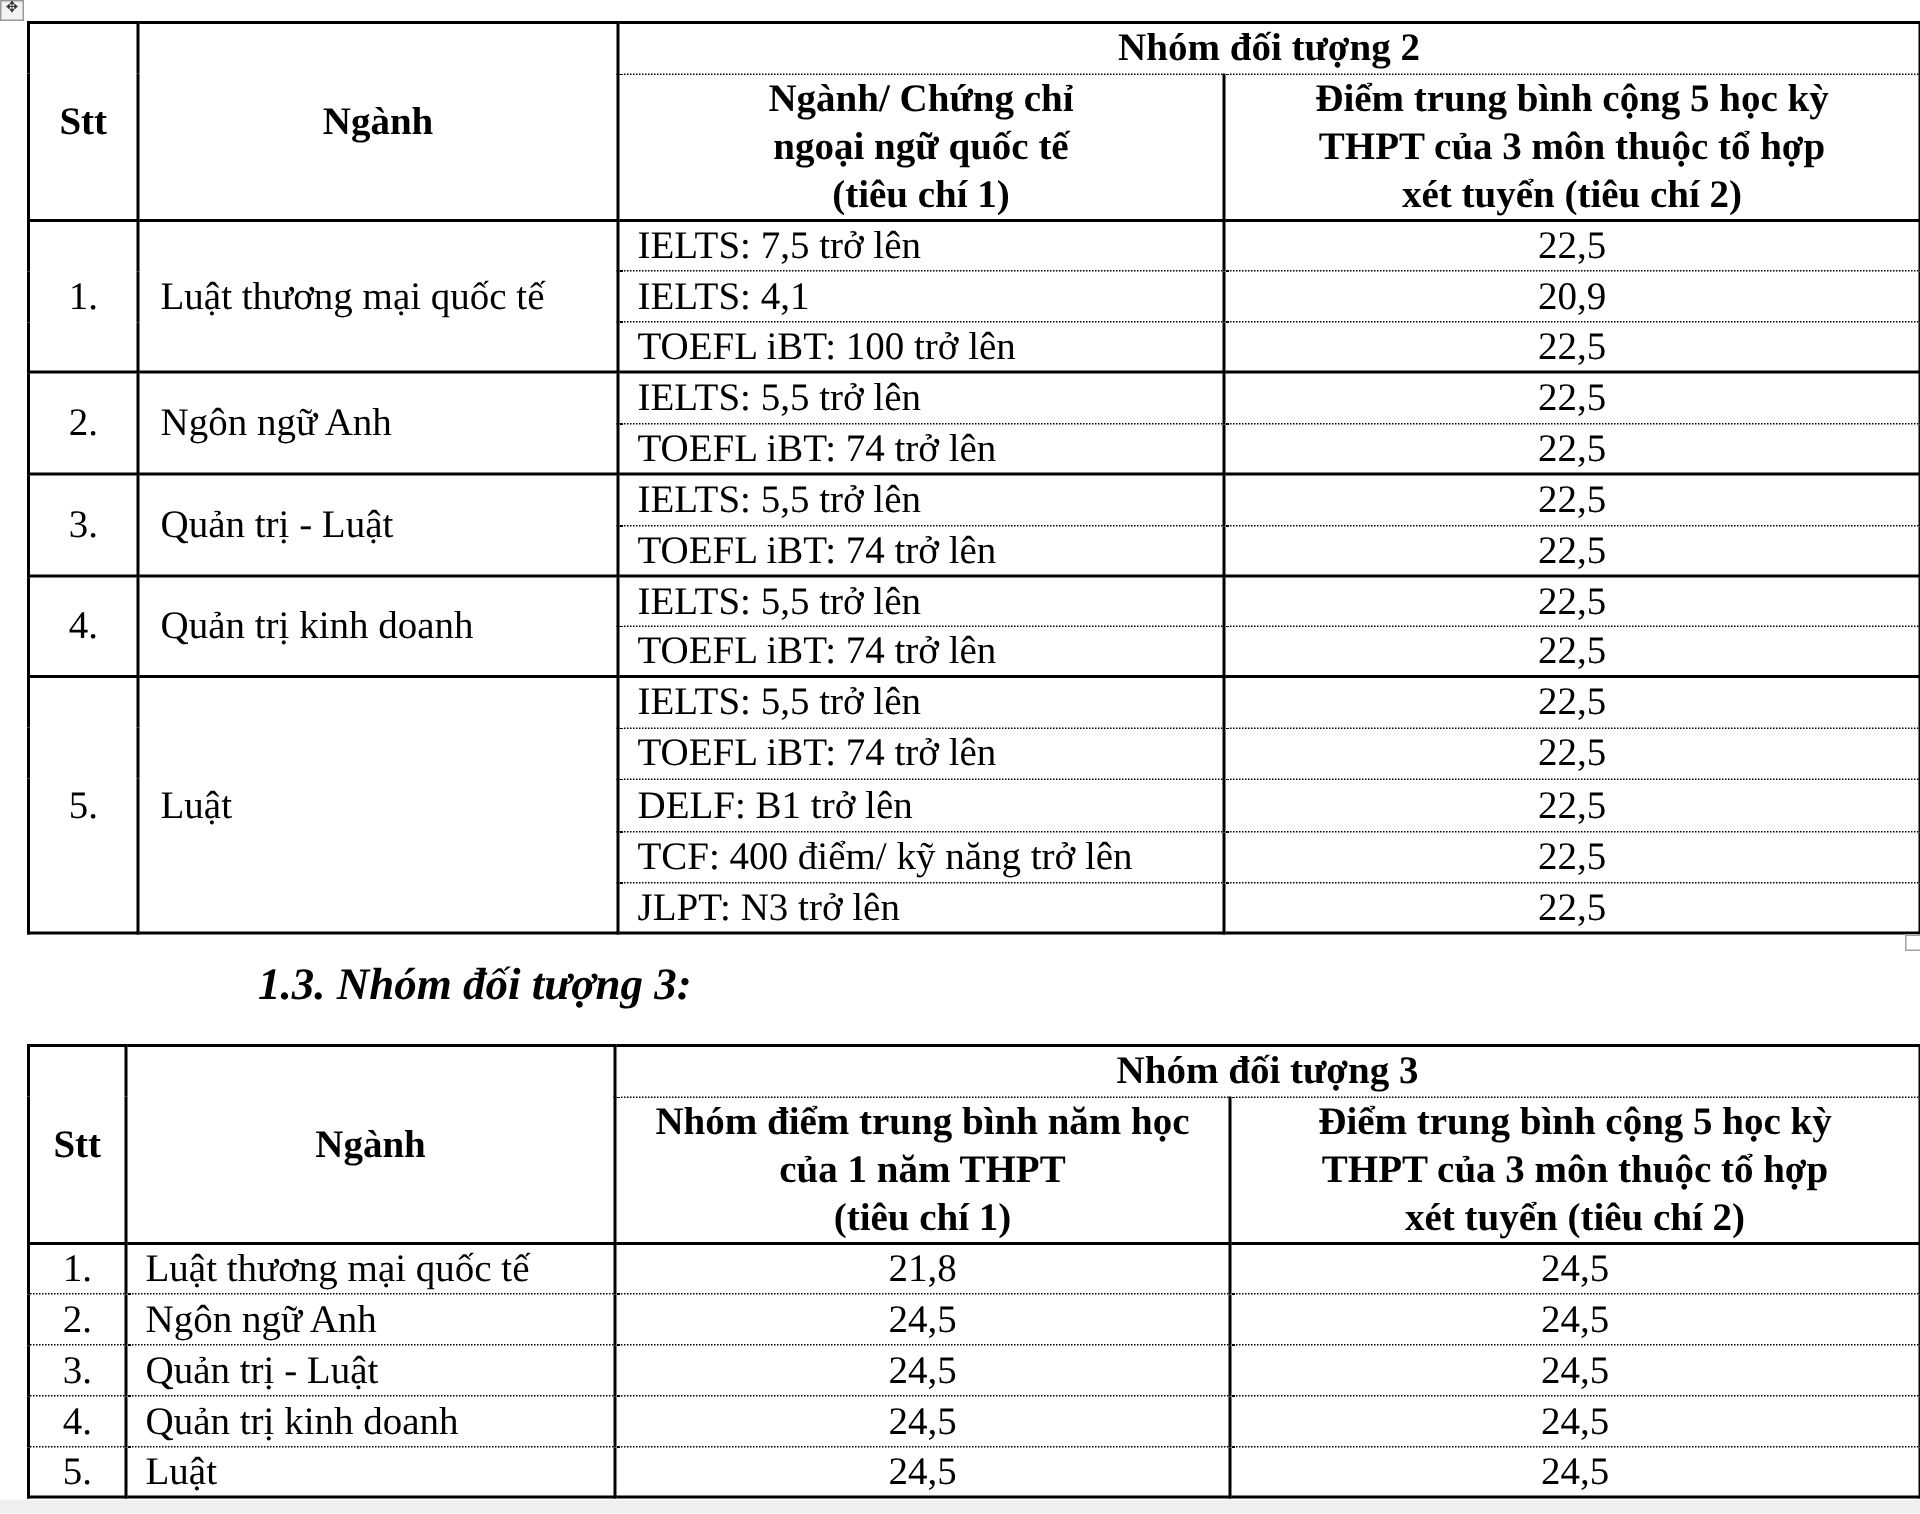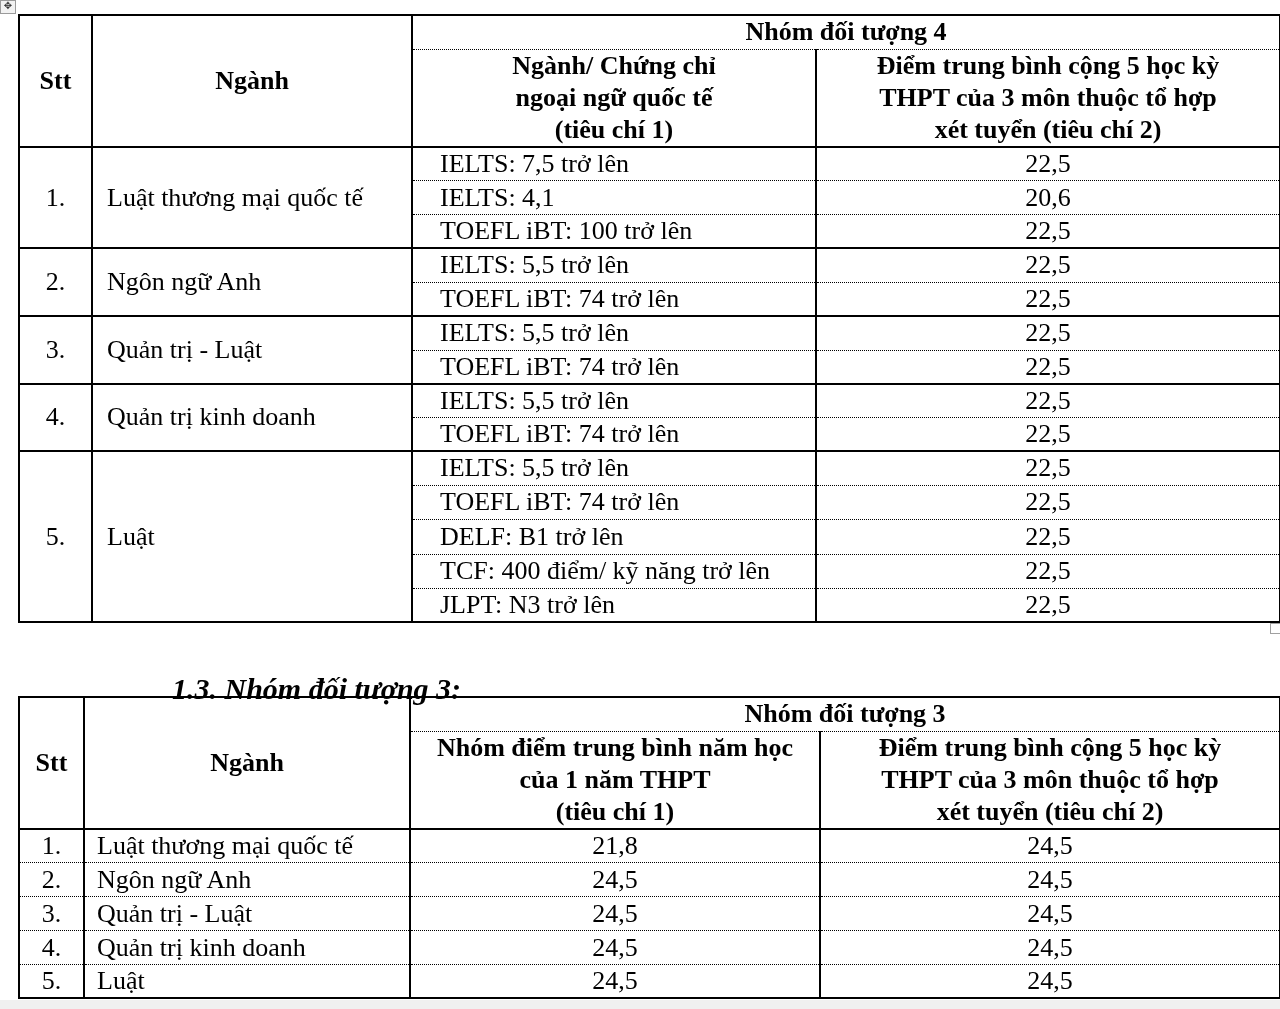--- a/index.html
+++ b/index.html
@@ -7,47 +7,47 @@
          font-family:"Liberation Serif", "DejaVu Serif", serif; color:#000; }
   .move-handle { position:absolute; left:0; top:0; width:14px; height:12px; border:1px solid #9a9a9a;
                  background:#f2f2f2; font-size:10px; line-height:10px; text-align:center; color:#333;
                  font-family:"DejaVu Sans", sans-serif; }
   .resize-handle { position:absolute; width:9px; height:9px; border:1px solid #a0a0a0; background:#fff; }
   table { border-collapse:collapse; position:absolute; table-layout:fixed; }
   td, th { border:2px solid #000; padding:0; }
   th { font-weight:bold; font-size:26px; text-align:center; vertical-align:middle; line-height:32px; }
   td { font-size:26px; line-height:32px; }
   .c { text-align:center; }
-  .sub { padding-left:27px; }
+  .sub { padding-left:12px; }
   .dotted-b { border-bottom:1px dotted #000 !important; }
   .dotted-t { border-top:1px dotted #000 !important; }
   #t1 { left:18px; top:14px; width:1261px; }
   #t2 { left:18px; top:696px; width:1261px; }
-  .heading { position:absolute; left:172px; top:672px; font-size:30px; font-weight:bold; font-style:italic; }
+  .heading { position:absolute; left:172px; top:640px; font-size:30px; font-weight:bold; font-style:italic; }
   .stt { text-align:center; }
   .name { padding-left:14px;font-family:Liberation Serif, serif; }
   .bottom-bar { position:absolute; left:0; top:1000px; width:1280px; height:9px; background:#f0f0f0; }
 </style>
 </head>
 <body>
 
 <div class="move-handle">✥</div>
 
 <table id="t1">
   <colgroup>
     <col style="width:73px">
       <col style="width:320px">
       <col style="width:404px">
       <col style="width:464px">
   </colgroup>
   <tbody>
       <tr style="height:34px">
     <th rowspan="2">Stt</th>
     <th rowspan="2">Ngành</th>
-    <th colspan="2" class="dotted-b">Nhóm đối tượng 4</th>
+    <th colspan="2" class="dotted-b">Nhóm đối tượng 2</th>
   </tr>
   <tr style="height:98px">
     <th class="dotted-t">
       <div>Ngành/ Chứng chỉ</div>
       <div>ngoại ngữ quốc tế</div>
       <div>(tiêu chí 1)</div>
     </th>
     <th class="dotted-t">
       <div>Điểm trung bình cộng 5 học kỳ</div>
       <div>THPT của 3 môn thuộc tổ hợp</div>
@@ -56,21 +56,21 @@
   </tr>
 
   <tr style="height:33px">
     <td rowspan="3" class="stt">1.</td>
     <td rowspan="3" class="name">Luật thương mại quốc tế</td>
     <td class="sub dotted-b">IELTS: 7,5 trở lên</td>
     <td class="c dotted-b">22,5</td>
   </tr>
   <tr style="height:34px">
     <td class="sub dotted-b dotted-t">IELTS: 4,1</td>
-    <td class="c dotted-b dotted-t">20,6</td>
+    <td class="c dotted-b dotted-t">20,9</td>
   </tr>
   <tr style="height:33px">
     <td class="sub dotted-t">TOEFL iBT: 100 trở lên</td>
     <td class="c dotted-t">22,5</td>
   </tr>
 
   <tr style="height:34px">
     <td rowspan="2" class="stt">2.</td>
     <td rowspan="2" class="name">Ngôn ngữ Anh</td>
     <td class="sub dotted-b">IELTS: 5,5 trở lên</td>

